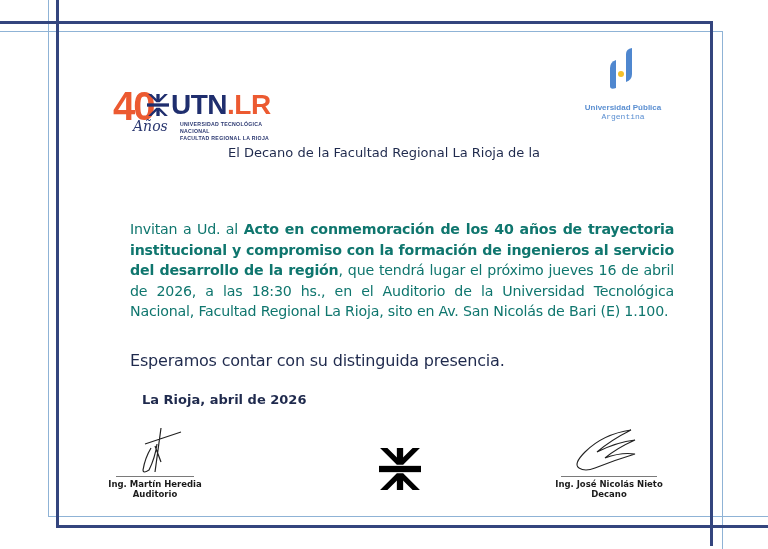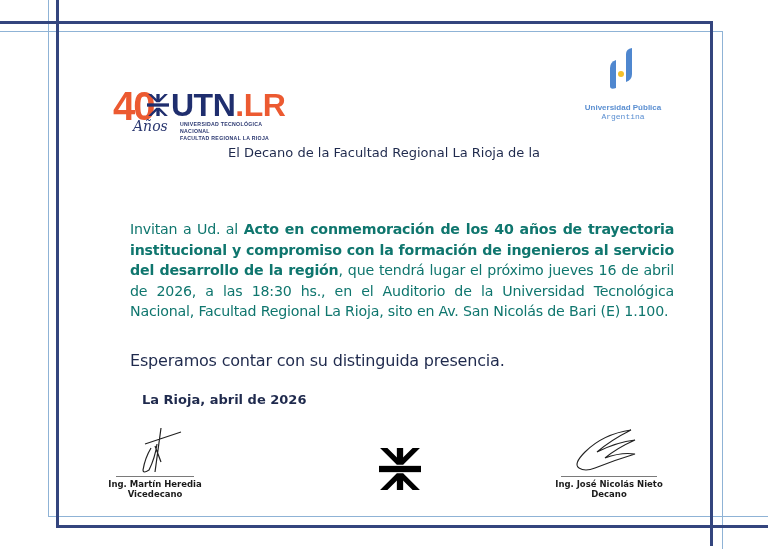--- a/index.html
+++ b/index.html
@@ -11,21 +11,21 @@
     }
     .line { position:absolute; }
     .navy { background:#34457e; }
     .light { background:#8fb3d6; }
 
     
     .utn-logo { position:absolute; left:113px; top:66px; width:170px; height:56px;margin-top:20px; }
     .utn-40 { position:absolute; left:0; top:0; font-family:"Liberation Sans", sans-serif; font-weight:bold; color:#ec5a31; font-size:40px; line-height:40px; letter-spacing:-2px; }
     .utn-anos { position:absolute; left:20px; top:32px; font-family:"DejaVu Serif", serif; font-style:italic; color:#2a3770; font-size:14px; }
     .utn-symbol { position:absolute; left:34px; top:8px; width:22px; height:22px; }
-    .utn-text { position:absolute; left:58px; top:4px; font-family:"Liberation Sans", sans-serif; font-weight:bold; font-size:32px; line-height:30px; color:#1f2e6e; letter-spacing:-0.5px;text-align:center; }
+    .utn-text { position:absolute; left:58px; top:4px; font-family:"Liberation Sans", sans-serif; font-weight:bold; font-size:28px; line-height:30px; color:#1f2e6e; letter-spacing:-0.5px;text-align:center; }
     .utn-text .lr { color:#ec5a31; }
     .utn-sub { position:absolute; left:67px; top:35px; font-family:"Liberation Sans", sans-serif; font-weight:bold; font-size:5.2px; line-height:7px; color:#2a3770; letter-spacing:0.3px; }
 
     .upa-logo { position:absolute; left:578px; top:48px; width:90px; height:74px; text-align:center; }
     .upa-mark { position:absolute; left:26px; top:0; width:40px; height:48px; }
     .upa-text { position:absolute; left:0; top:55px; width:90px; font-family:"Liberation Sans", sans-serif; font-weight:bold; font-size:8px; line-height:9px; color:#5b8fd1; }
     .upa-text .sub { font-weight:normal;font-family:Liberation Mono, monospace; }
 
     .heading {
       position:absolute; left:110px; top:143px; width:548px; text-align:center;
@@ -106,21 +106,21 @@
 
 <div class="closing">Esperamos contar con su distinguida presencia.</div>
 <div class="place-date">La Rioja, abril de 2026</div>
 
 <div class="sig-block" style="left:96px; top:424px; width:118px;">
   <svg class="sig-svg" width="60" height="52" viewBox="0 0 60 52">
     <path d="M36 4 L30 48 M26 24 q-6 10 -8 22 q0 4 6 0 q6 -12 8 -26 M20 20 L56 8 M30 22 l6 16" stroke="#222" stroke-width="1.2" fill="none"></path>
   </svg>
   <div class="sig-line" style="width:78px;"></div>
   <div>Ing. Martín Heredia</div>
-  <div>Vicedecano</div>
+  <div>Auditorio</div>
 </div>
 
 <svg class="center-symbol" viewBox="0 0 40 40">
   <g fill="#000">
     <rect x="17" y="0" width="6" height="14"></rect>
     <rect x="17" y="26" width="6" height="14"></rect>
     <rect x="0" y="17" width="40" height="6"></rect>
     <path d="M1 0 h7 l12 12 l12 -12 h7 l-16 16 h-6 z"></path>
     <path d="M1 40 h7 l12 -12 l12 12 h7 l-16 -16 h-6 z"></path>
   </g>

